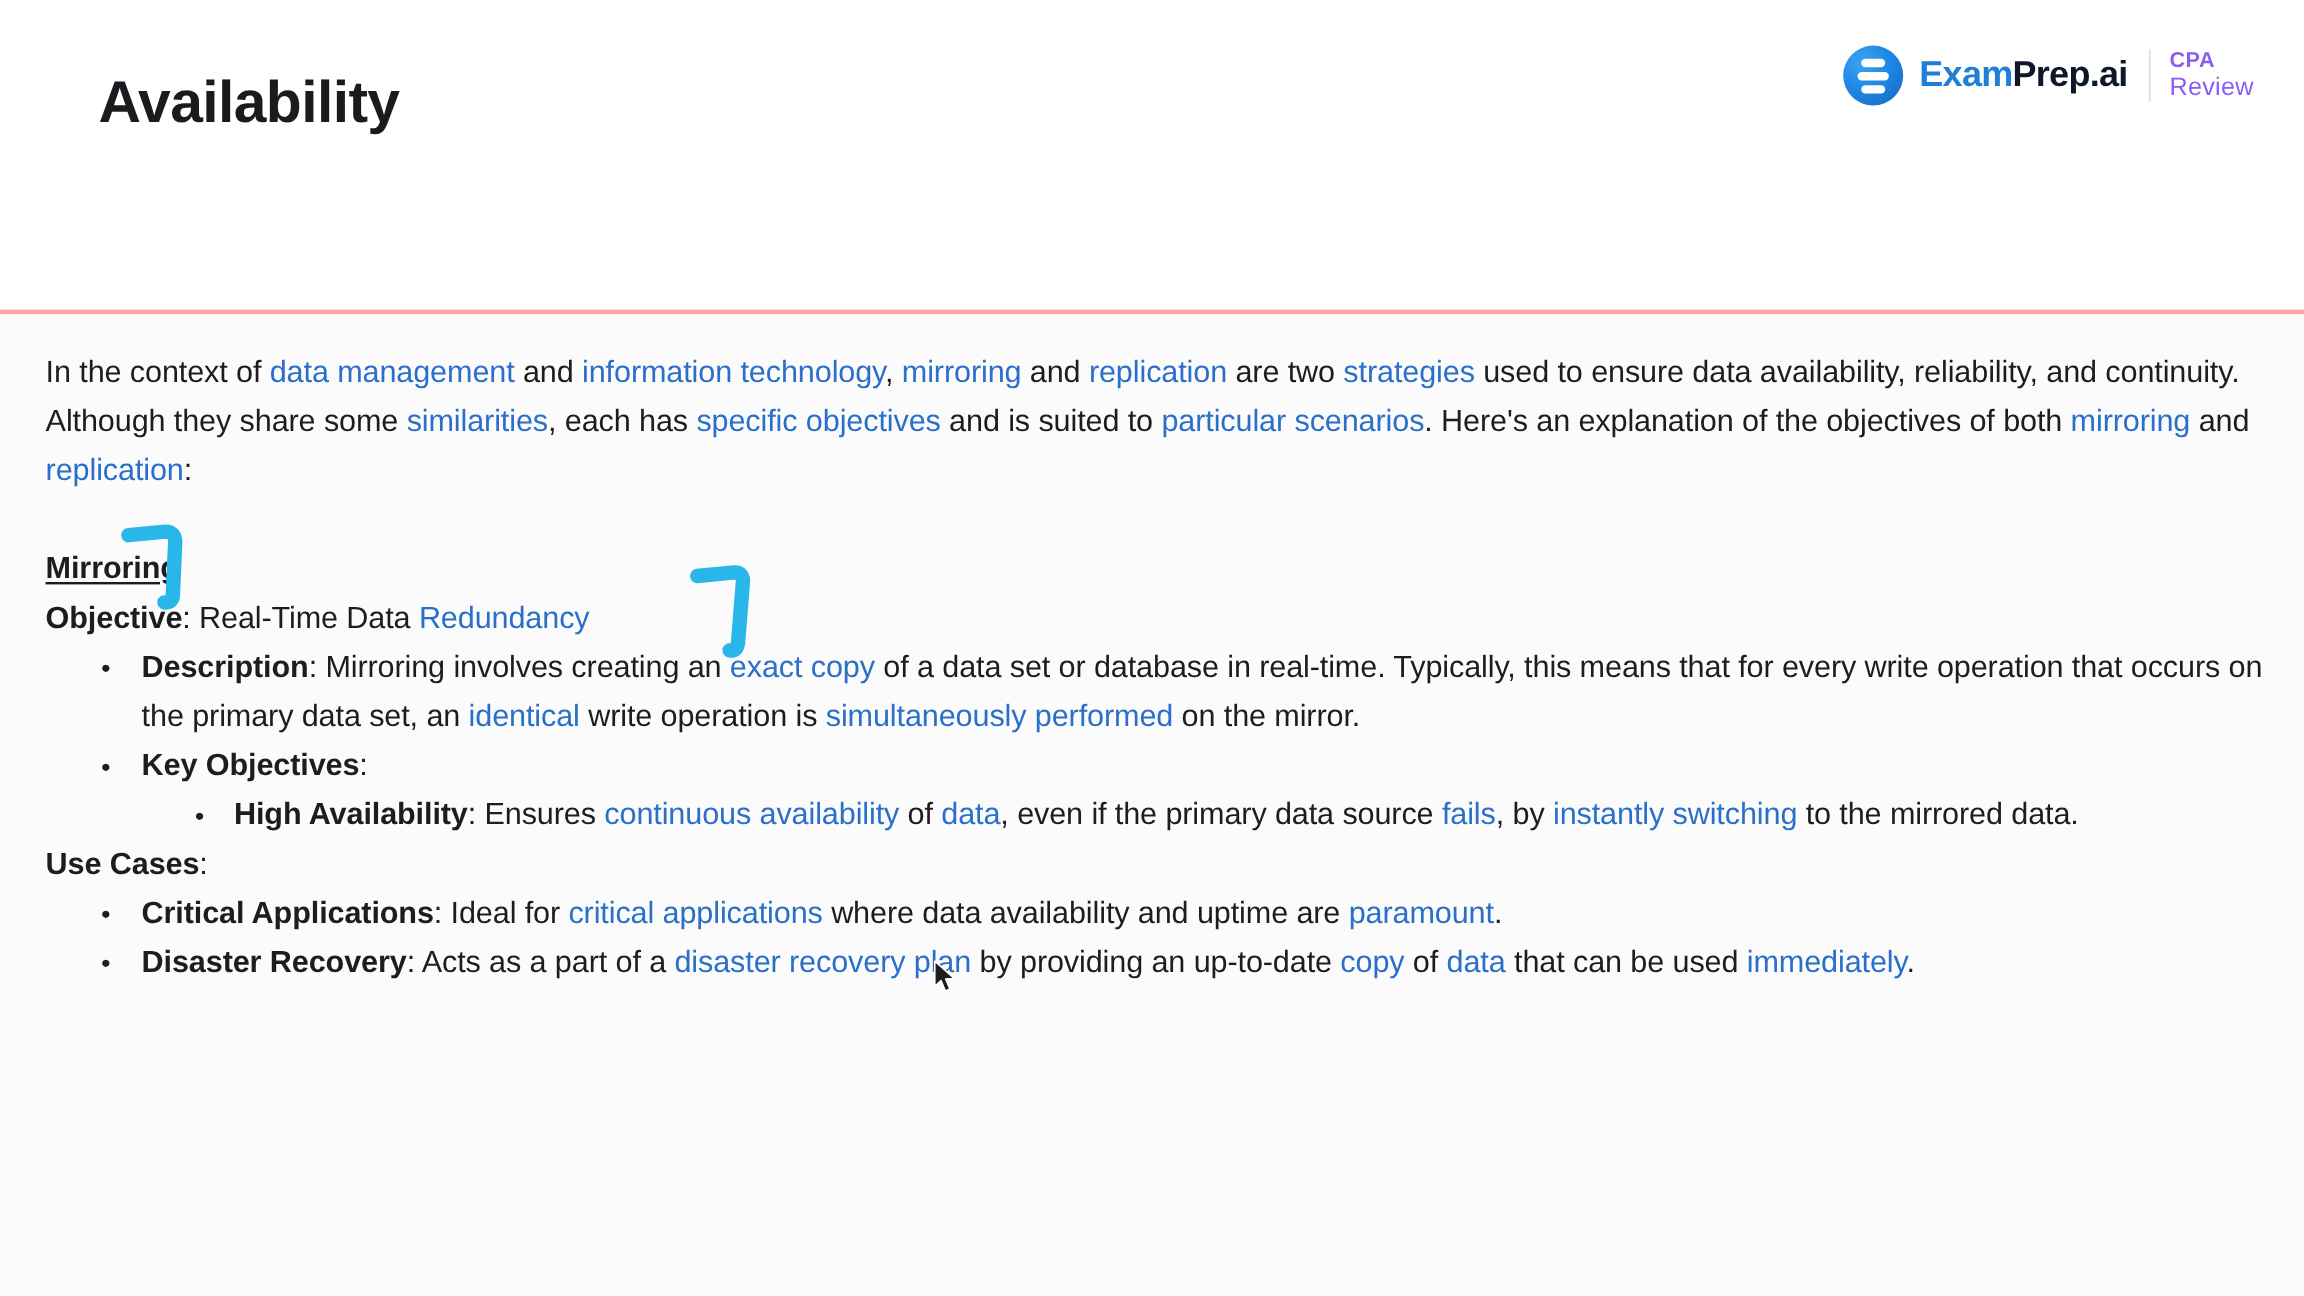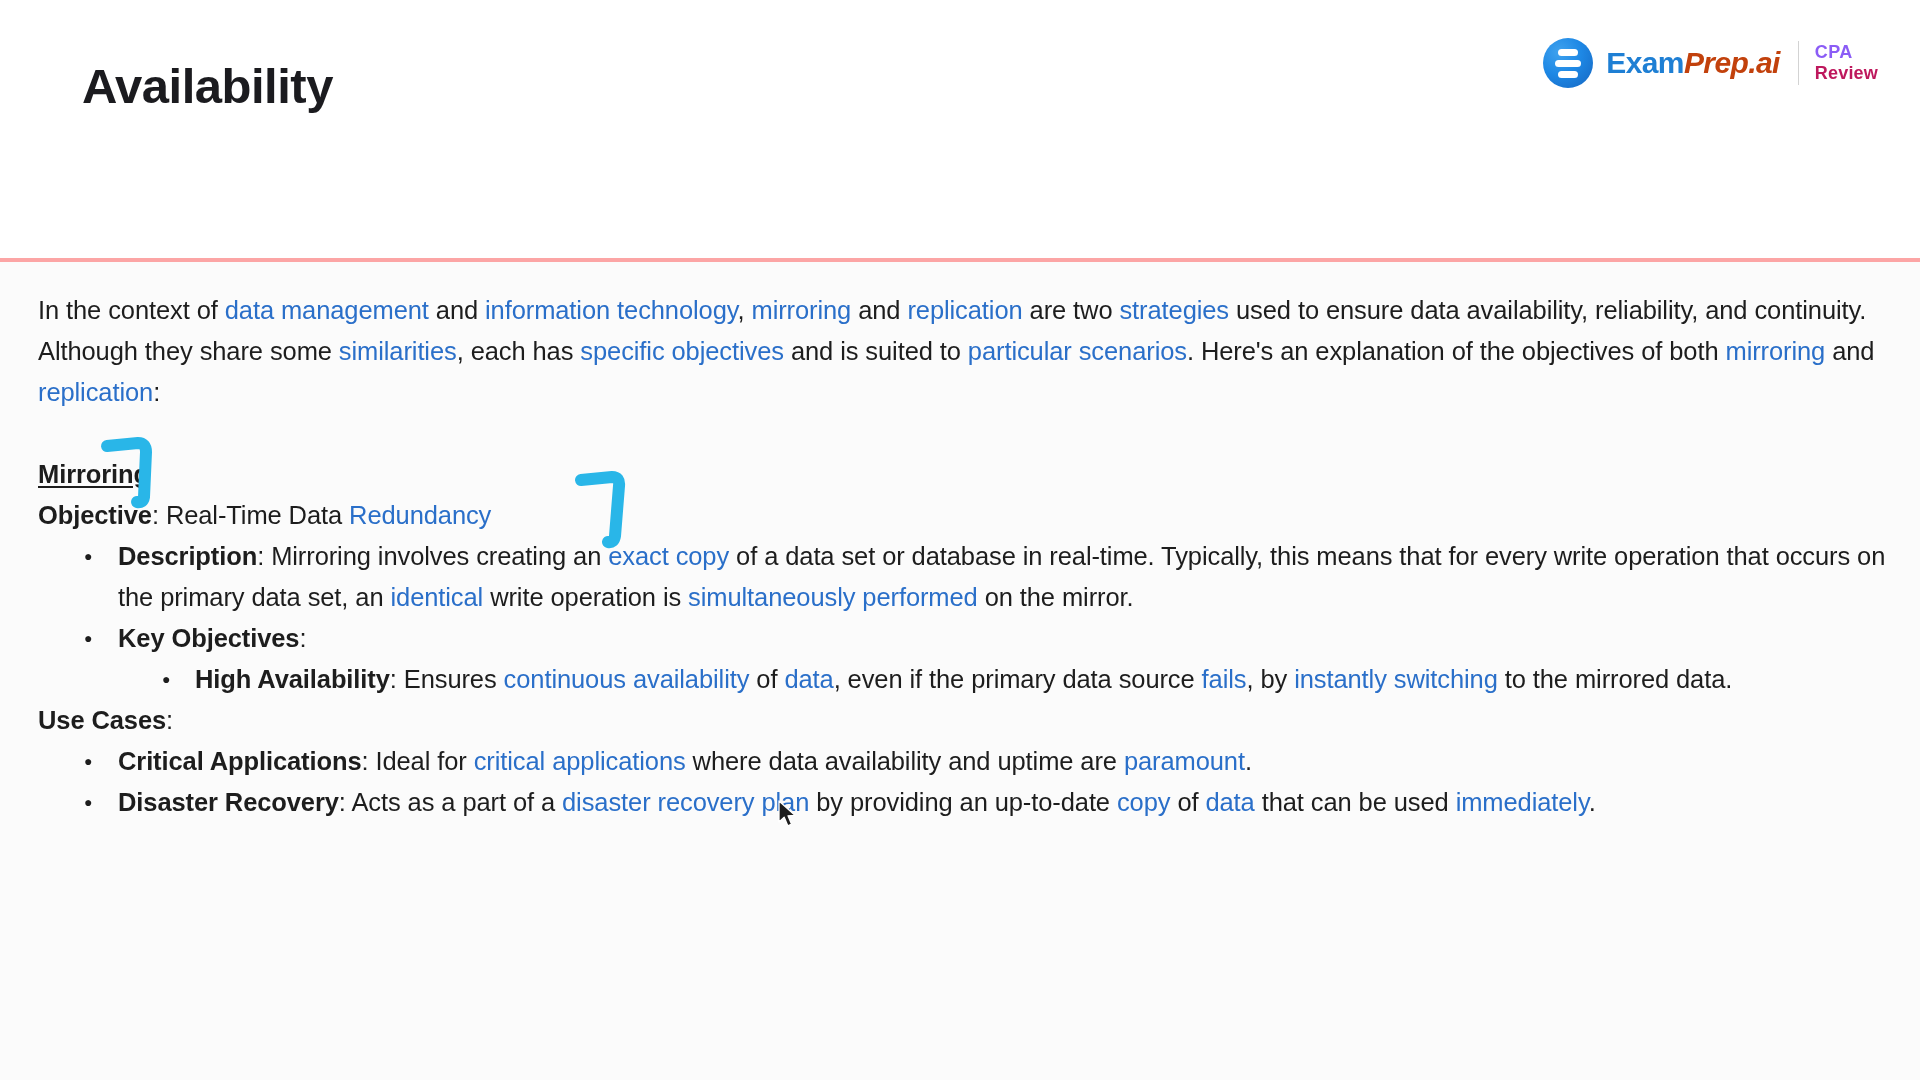--- a/index.html
+++ b/index.html
@@ -83,21 +83,21 @@
 
   .brand-word {
     font-size: 30px;
     font-weight: 700;
     letter-spacing: -0.6px;
     margin-left: 13px;
     white-space: nowrap;
     color: #2b2b2b;
   }
   .brand-word .b1 { color: #1e7fd4; }
-  .brand-word .b2 { color: #c2410c; font-style: italic; }
+  .brand-word .b2 { color: #0f172a; }
 
   .brand-divider {
     width: 1px;
     height: 44px;
     background: #d3d3d3;
     margin: 0 16px 0 18px;
   }
   .brand-sub {
     display: flex;
     flex-direction: column;
@@ -105,23 +105,23 @@
     line-height: 1.18;
     white-space: nowrap;
   }
   .brand-sub .s1 {
     font-size: 18px;
     font-weight: 600;
     color: #8b5cf6;
     letter-spacing: 0.4px;
   }
   .brand-sub .s2 {
-    font-size: 18px;
-    font-weight: 700;
-    color: #be185d;
+    font-size: 21px;
+    font-weight: 400;
+    color: #8b5cf6;
     letter-spacing: 0.2px;
   }
 
   
   .content {
     position: relative;
     padding: 28px 26px 0 38px;
     background: #fbfbfb;
     height: 818px;
     font-size: 25.5px;

